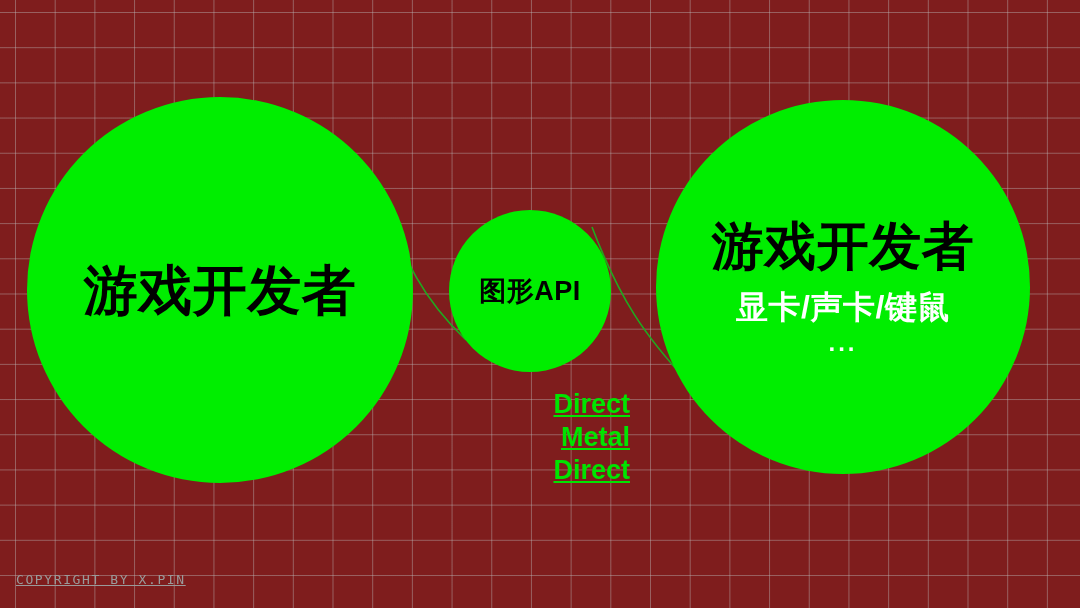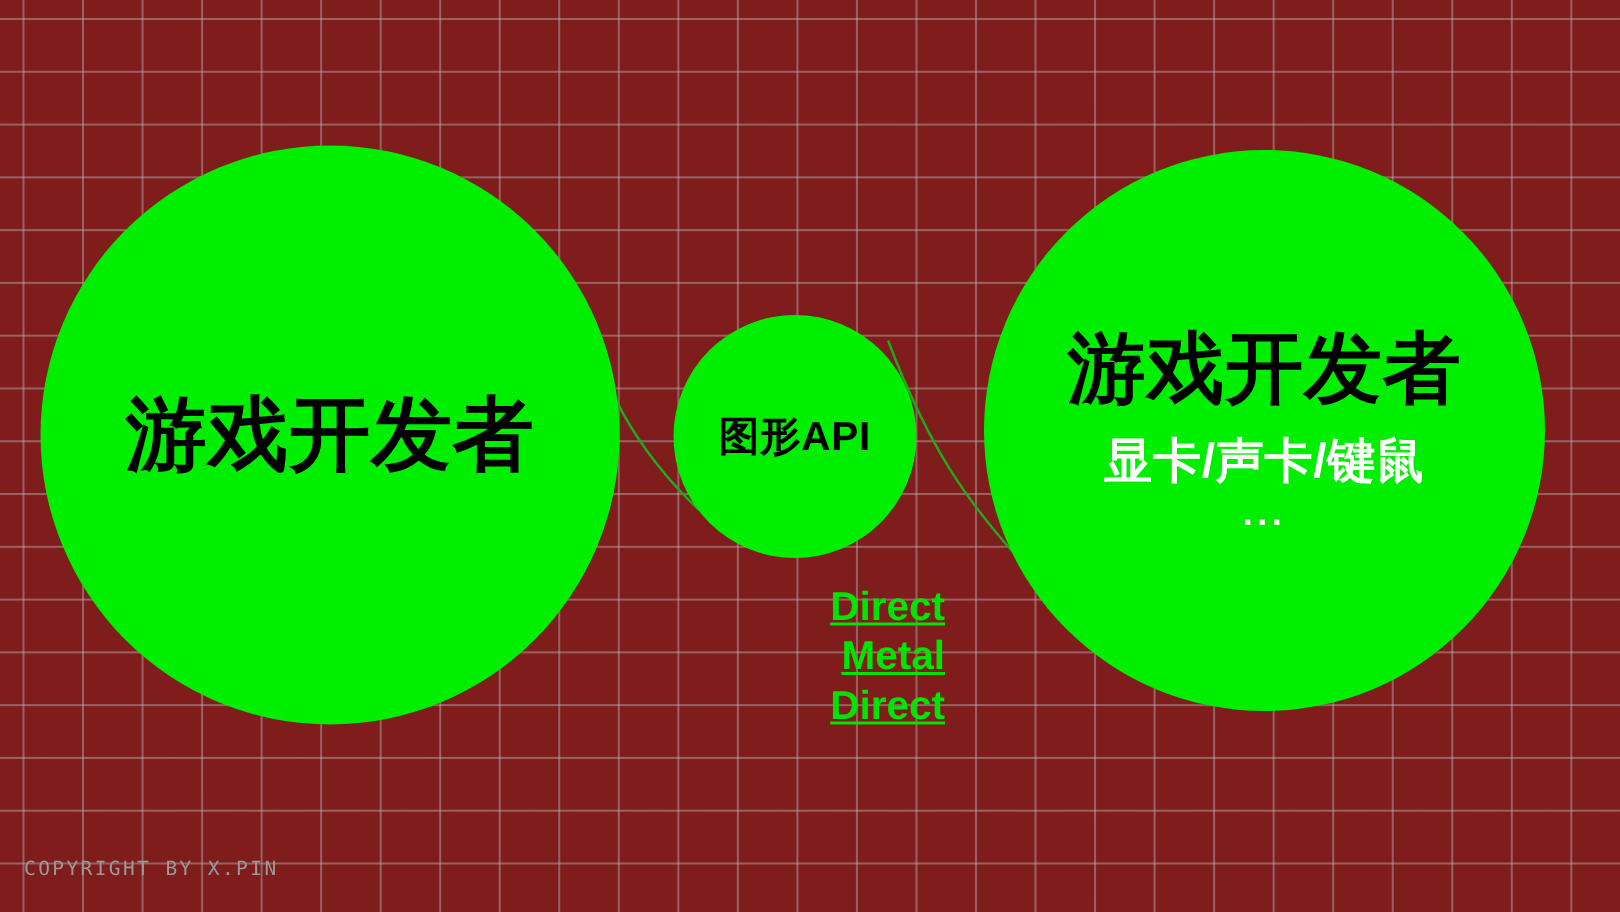--- a/index.html
+++ b/index.html
@@ -109,20 +109,21 @@
   .copyright {
     position: absolute;
     left: 16px;
     top: 572px;
     color: #9a9a9a;
     font-family: "DejaVu Sans Mono", "Liberation Mono", monospace;
     font-size: 13px;
     letter-spacing: 1.6px;
     font-weight: 400;
     white-space: nowrap;
+    text-decoration: underline;
   }
 </style>
 </head>
 <body>
 
 <div id="stage">
 
   <div class="grid-layer"></div>
 
   <svg class="connectors" viewBox="0 0 1080 608">

